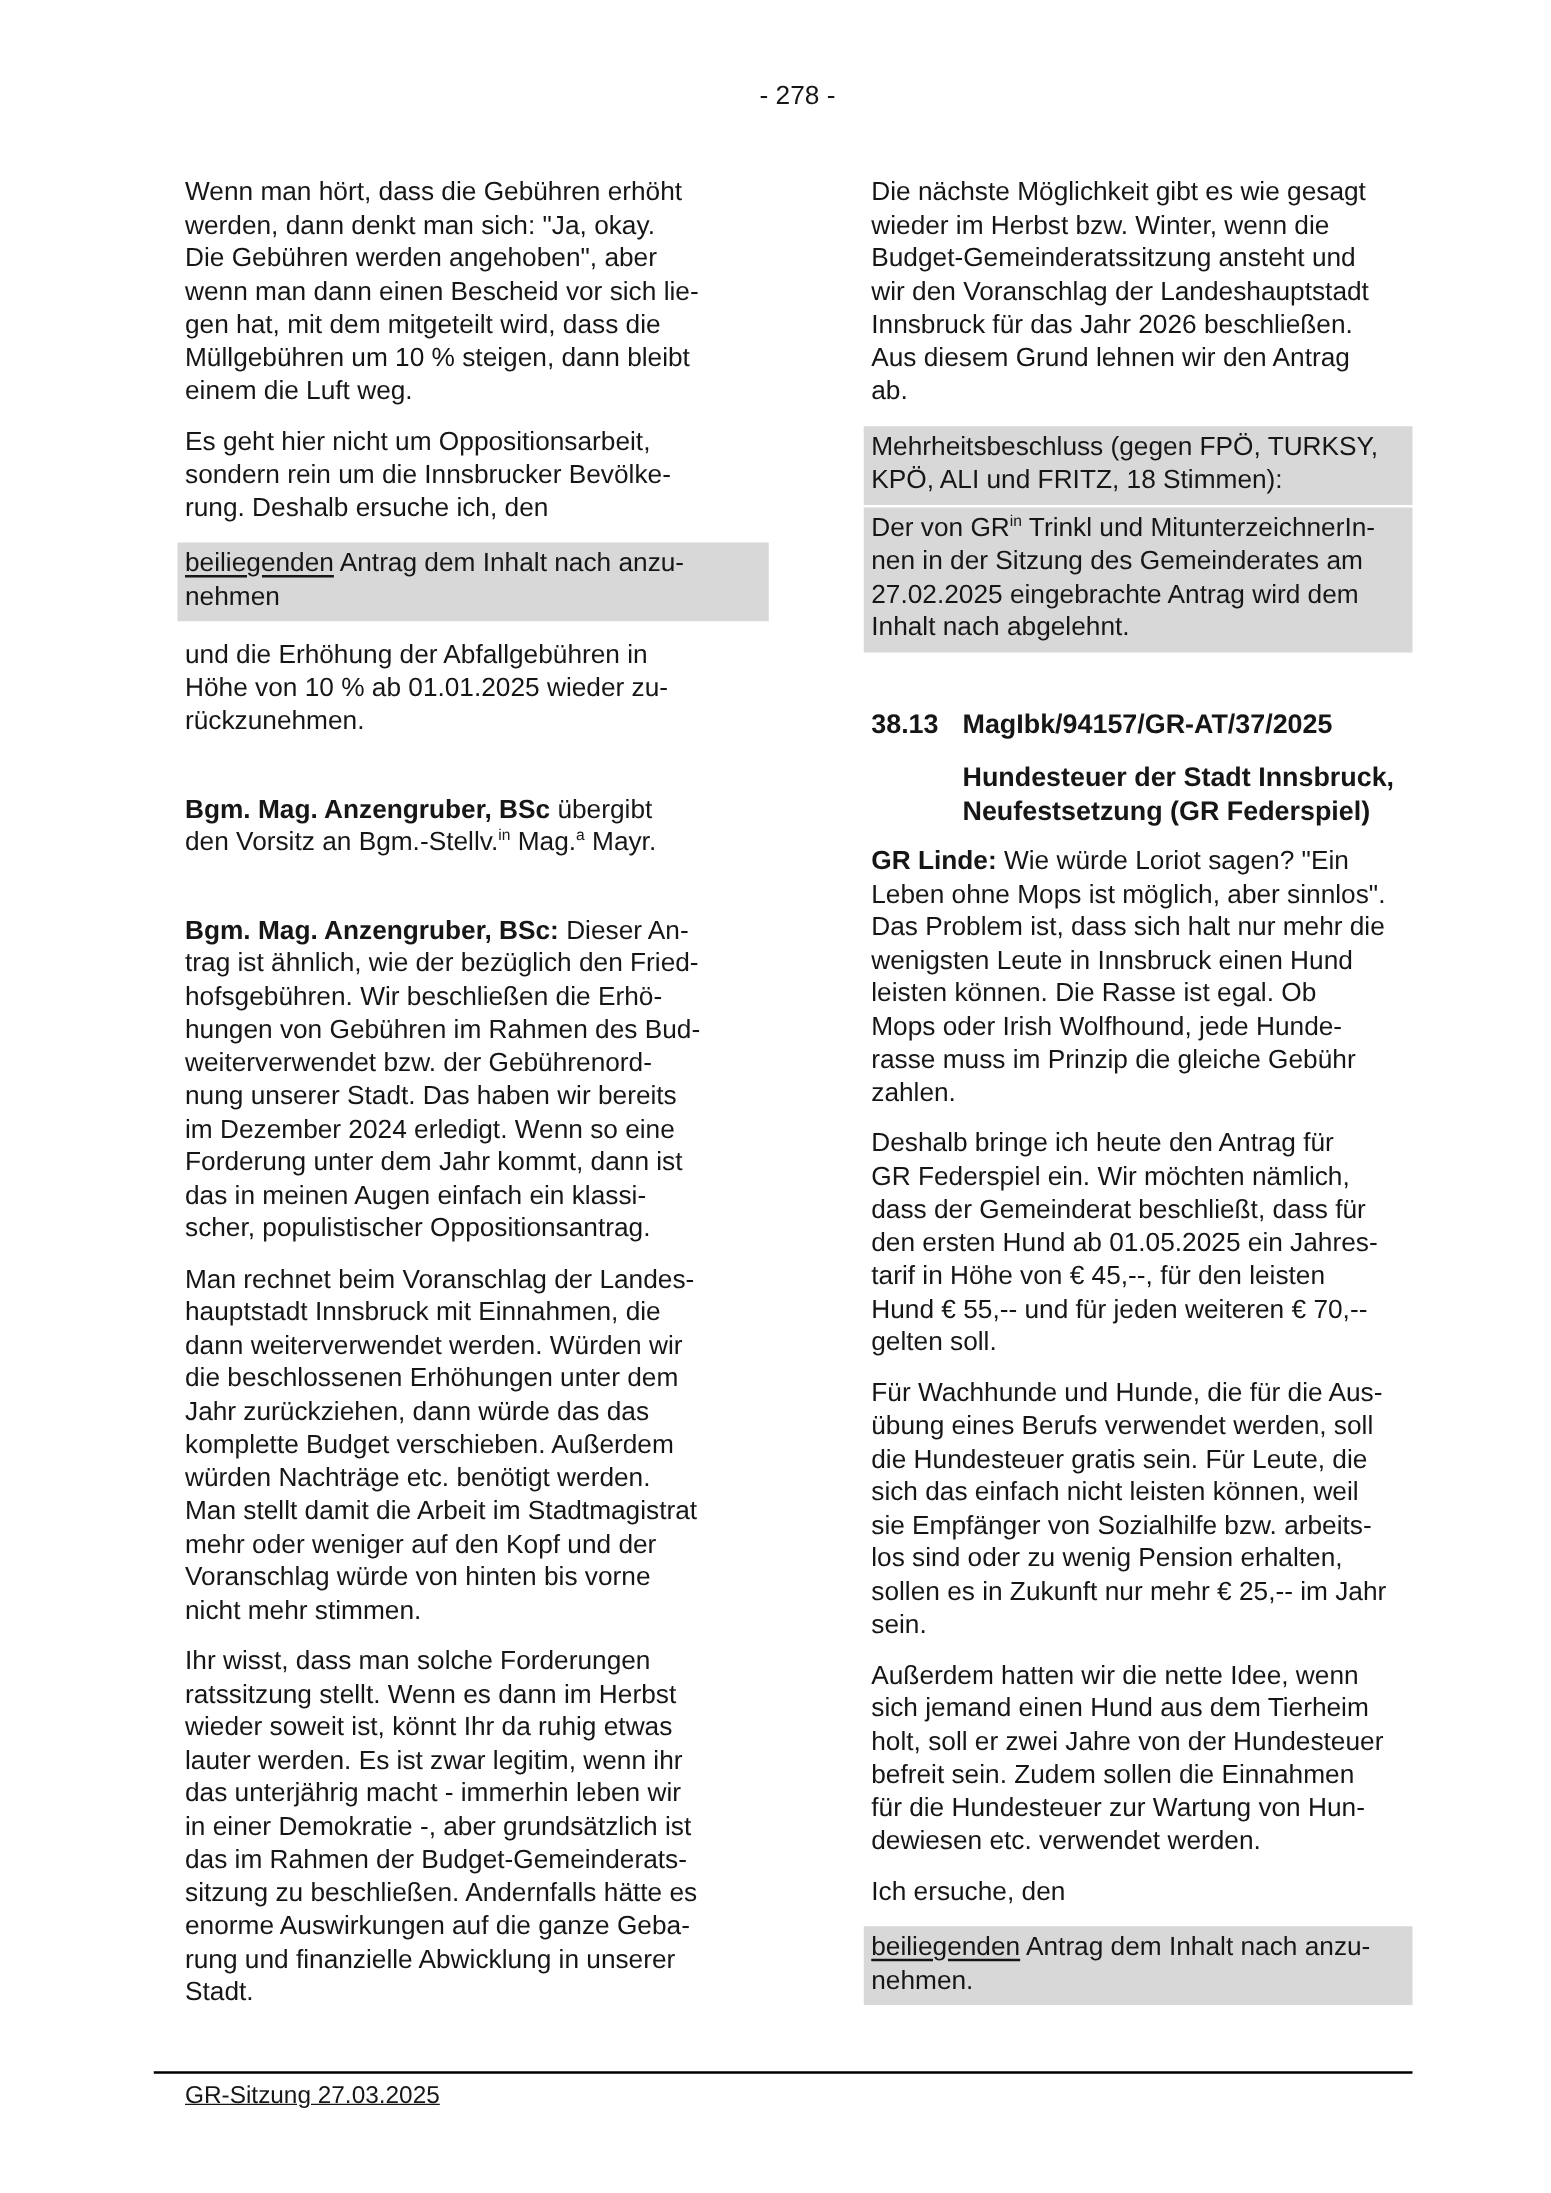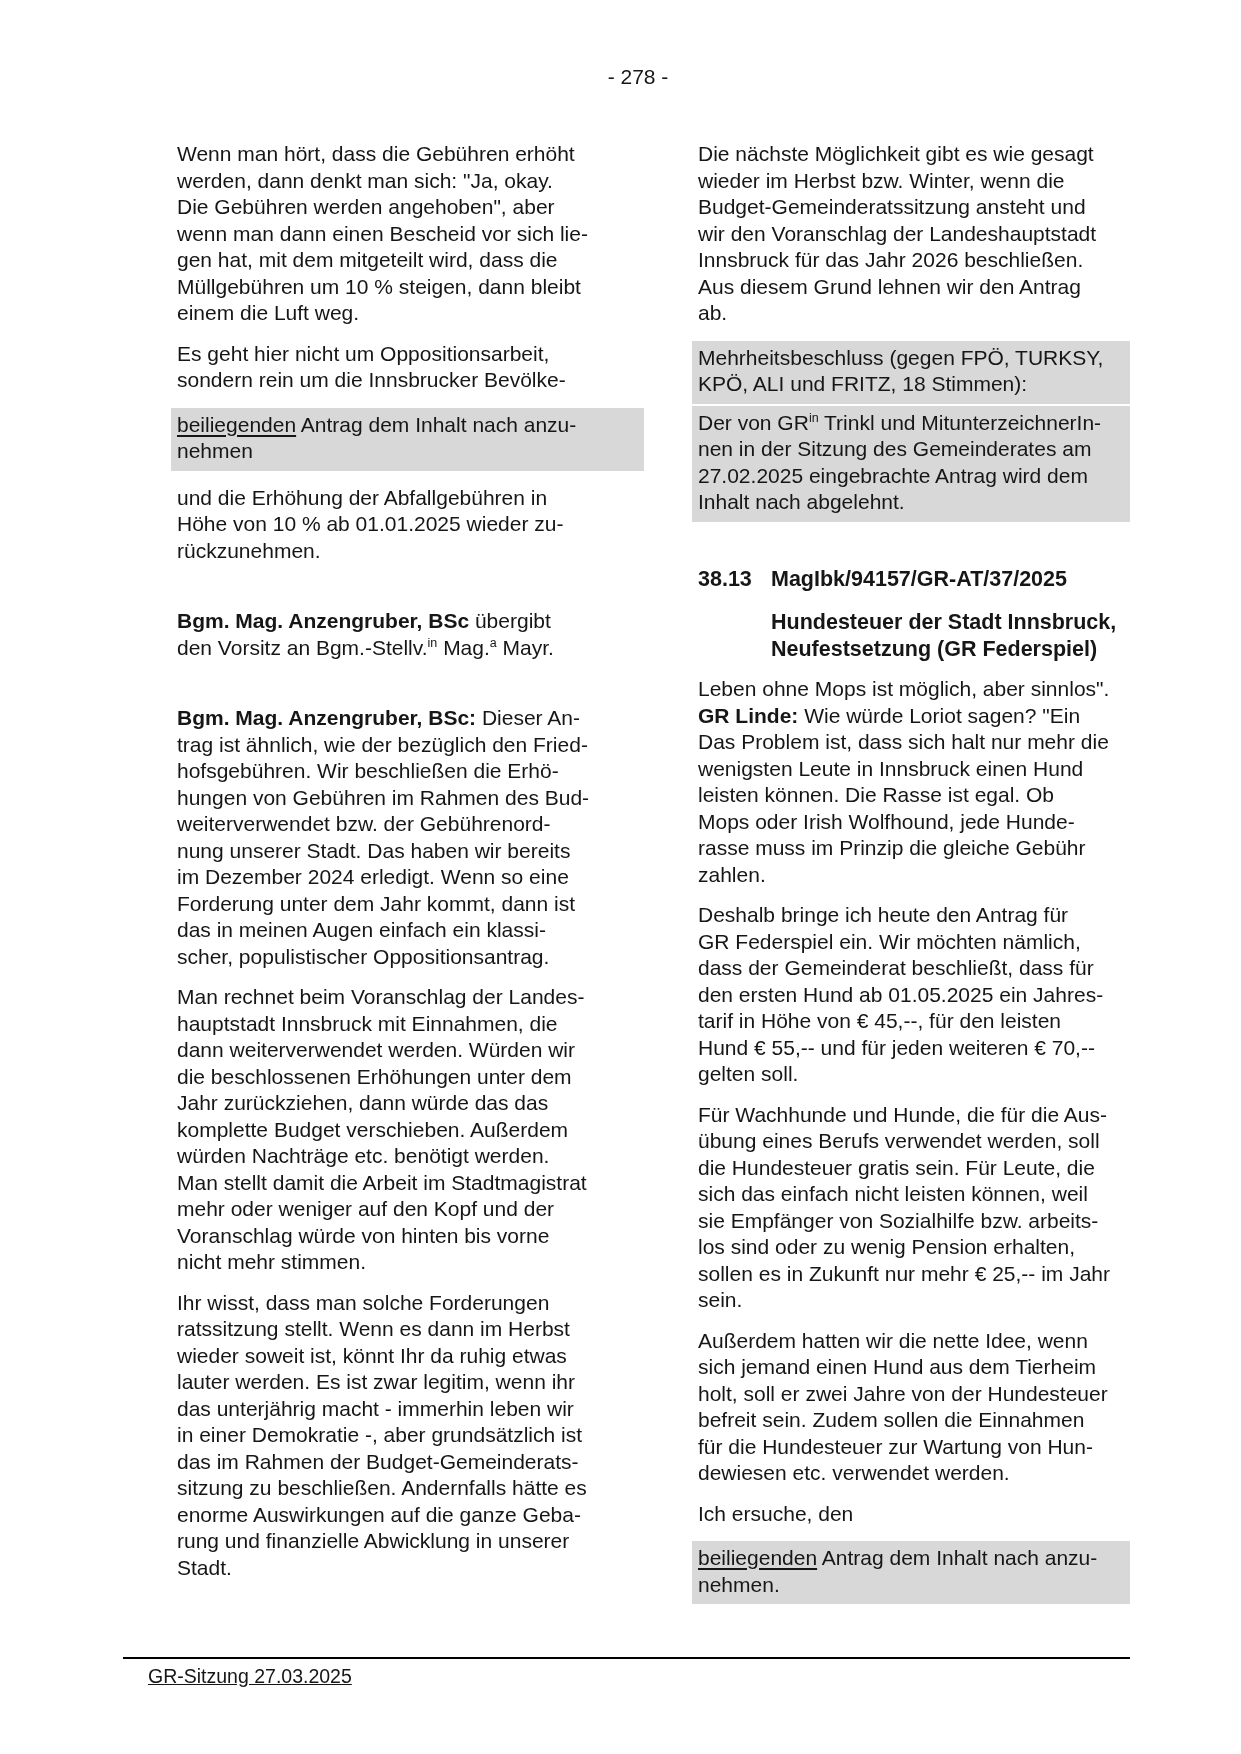--- a/index.html
+++ b/index.html
@@ -23,22 +23,21 @@
     width: 980px;
     text-align: center;
     font-size: 21px;
     line-height: 26px;
   }
   .columns {
     position: absolute;
     top: 141px;
     left: 148px;
     display: flex;
-    gap: 66px;
-    margin-left: 29px;
+    gap: 94px;
   }
   .col {
     width: 455px;
     font-size: 21px;
     line-height: 26.5px;
   }
   .para { margin-top: 14px; }
   .para:first-child { margin-top: 0; }
   .para.space-large { margin-top: 44px; }
   .para.space-tight { margin-top: 2px; }
@@ -104,20 +103,21 @@
           <div class="line">werden, dann denkt man sich: "Ja, okay.</div>
           <div class="line">Die Gebühren werden angehoben", aber</div>
           <div class="line">wenn man dann einen Bescheid vor sich lie-</div>
           <div class="line">gen hat, mit dem mitgeteilt wird, dass die</div>
           <div class="line">Müllgebühren um 10 % steigen, dann bleibt</div>
           <div class="line">einem die Luft weg.</div>
         </div>
         <div class="para">
           <div class="line">Es geht hier nicht um Oppositionsarbeit,</div>
           <div class="line">sondern rein um die Innsbrucker Bevölke-</div>
+          <div class="line">rung. Deshalb ersuche ich, den</div>
         </div>
         <div class="para shaded">
           <div class="line"><u>beiliegenden</u> Antrag dem Inhalt nach anzu-</div>
           <div class="line">nehmen</div>
         </div>
         <div class="para">
           <div class="line">und die Erhöhung der Abfallgebühren in</div>
           <div class="line">Höhe von 10 % ab 01.01.2025 wieder zu-</div>
           <div class="line">rückzunehmen.</div>
         </div>
@@ -188,22 +188,22 @@
           <div class="line heading-line">
             <span class="agenda-number">38.13</span>
             <span>MagIbk/94157/GR-AT/37/2025</span>
           </div>
         </div>
         <div class="para agenda-subheading">
           <div class="line">Hundesteuer der Stadt Innsbruck,</div>
           <div class="line">Neufestsetzung (GR Federspiel)</div>
         </div>
         <div class="para">
+          <div class="line"><b>GR Linde:</b> Wie würde Loriot sagen? "Ein</div>
           <div class="line">Leben ohne Mops ist möglich, aber sinnlos".</div>
-          <div class="line"><b>GR Linde:</b> Wie würde Loriot sagen? "Ein</div>
           <div class="line">Das Problem ist, dass sich halt nur mehr die</div>
           <div class="line">wenigsten Leute in Innsbruck einen Hund</div>
           <div class="line">leisten können. Die Rasse ist egal. Ob</div>
           <div class="line">Mops oder Irish Wolfhound, jede Hunde-</div>
           <div class="line">rasse muss im Prinzip die gleiche Gebühr</div>
           <div class="line">zahlen.</div>
         </div>
         <div class="para">
           <div class="line">Deshalb bringe ich heute den Antrag für</div>
           <div class="line">GR Federspiel ein. Wir möchten nämlich,</div>

